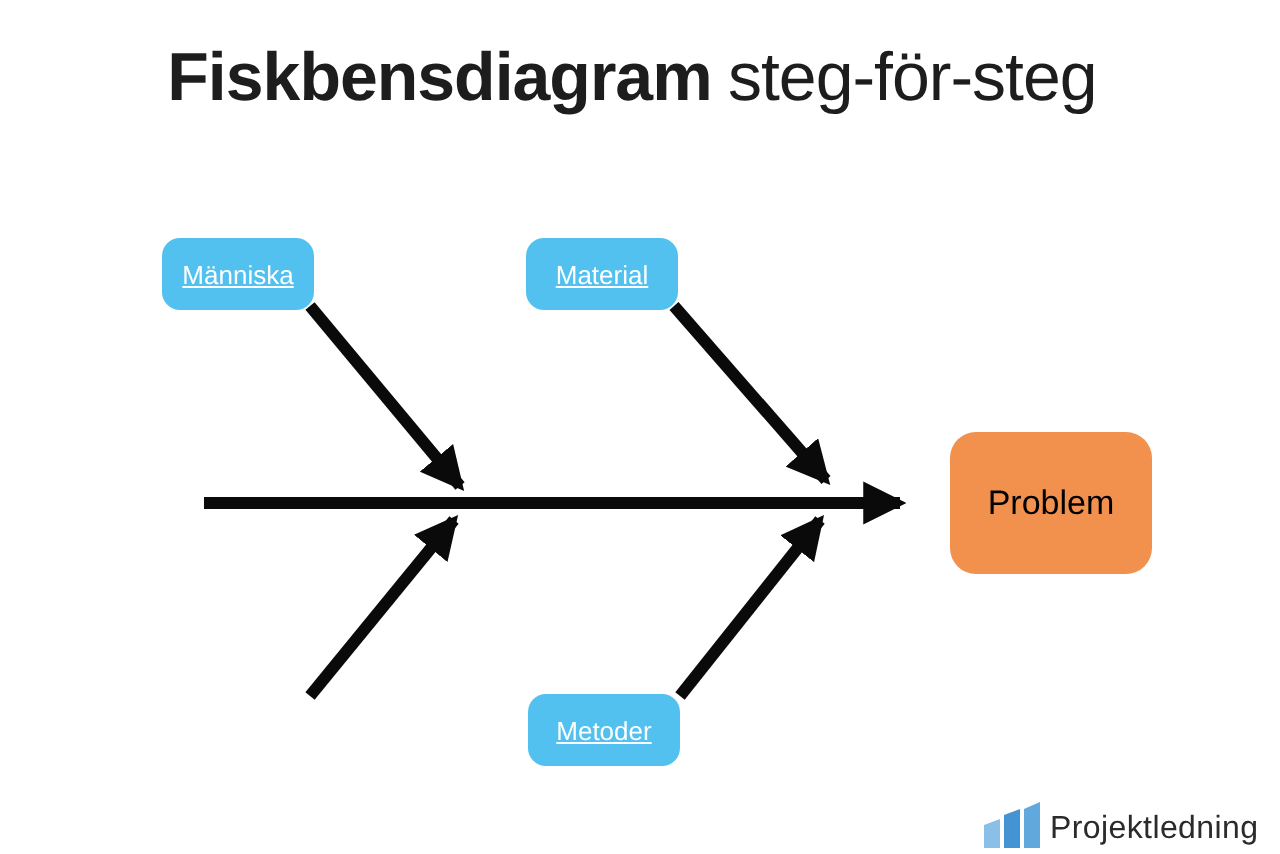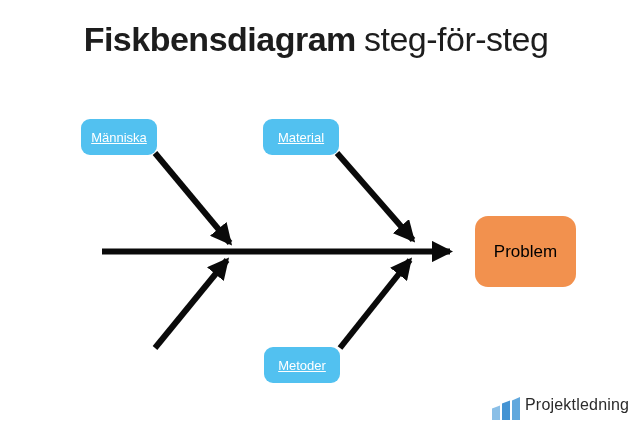--- a/index.html
+++ b/index.html
@@ -77,21 +77,21 @@
     justify-content: center;
   }
 
   
   .brand {
     position: absolute;
     left: 492px;
     top: 396px;
     height: 28px;
     display: flex;
-    align-items: flex-start;
+    align-items: flex-end;
     gap: 3px;
   }
   .brand .logo-icon { display: block; }
   .brand .brand-text {
     font-size: 16px;
     color: var(--logo-text, #2b2b2b);
     letter-spacing: 0.2px;
     white-space: nowrap;
   }
 </style>

